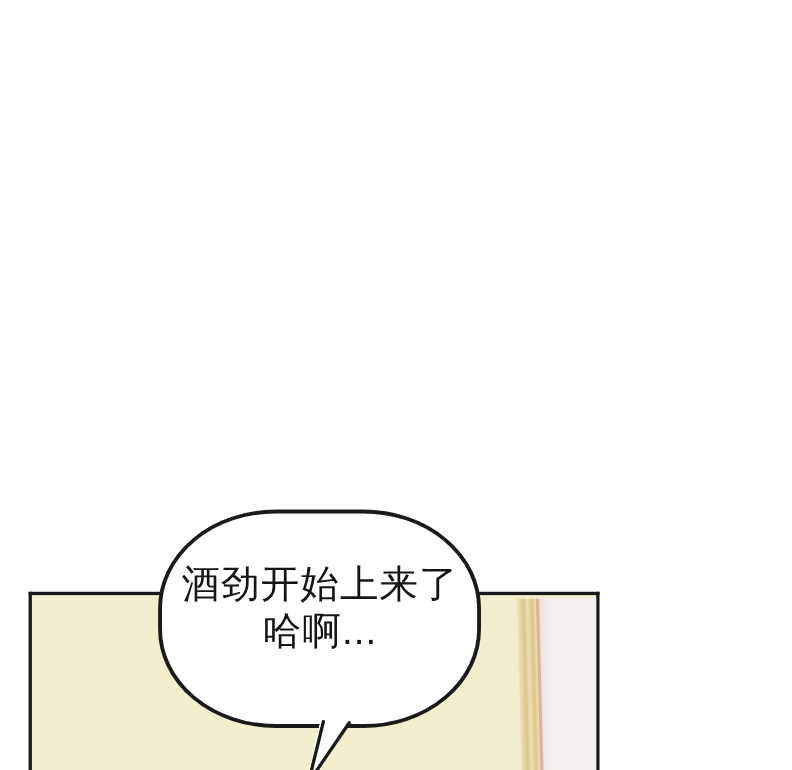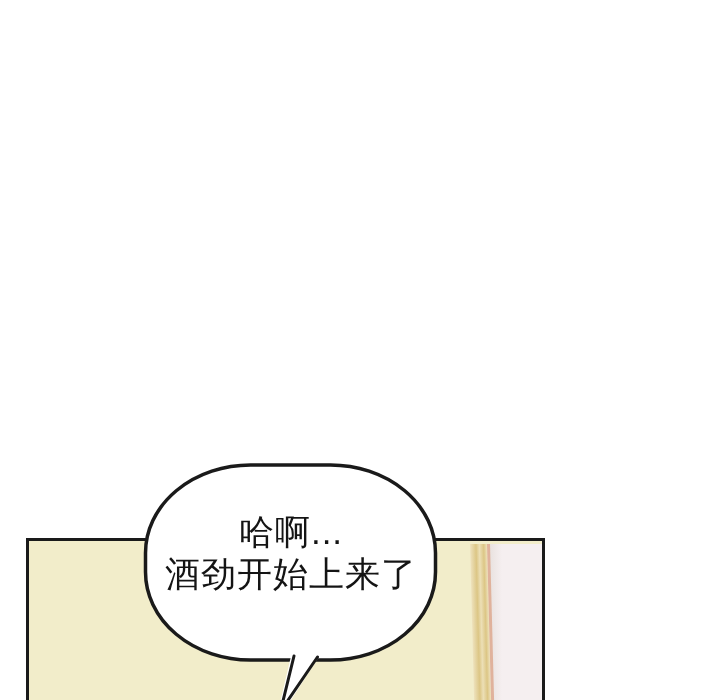--- a/index.html
+++ b/index.html
@@ -78,17 +78,17 @@
 
   <svg class="bubble-svg" viewBox="0 0 720 700" aria-hidden="true">
     <rect x="145.5" y="465" width="290" height="195" rx="105" ry="88" style="fill:var(--bubble_fill);stroke:var(--line_color);stroke-width:3.5"></rect>
 
     <polygon points="292,652 320,655 289,703 280,703" style="fill:var(--bubble_fill);stroke:none"></polygon>
     <path d="M294,656 L283,701" style="fill:none;stroke:var(--line_color);stroke-width:3;stroke-linecap:round"></path>
     <path d="M317.5,657 L287.5,701" style="fill:none;stroke:var(--line_color);stroke-width:3;stroke-linecap:round"></path>
   </svg>
 
   <div class="bubble-text">
+    <span class="line">酒劲开始上来了</span>
     <span class="line">哈啊...</span>
-    <span class="line">酒劲开始上来了</span>
   </div>
 
 </div>
 
 </body></html>

